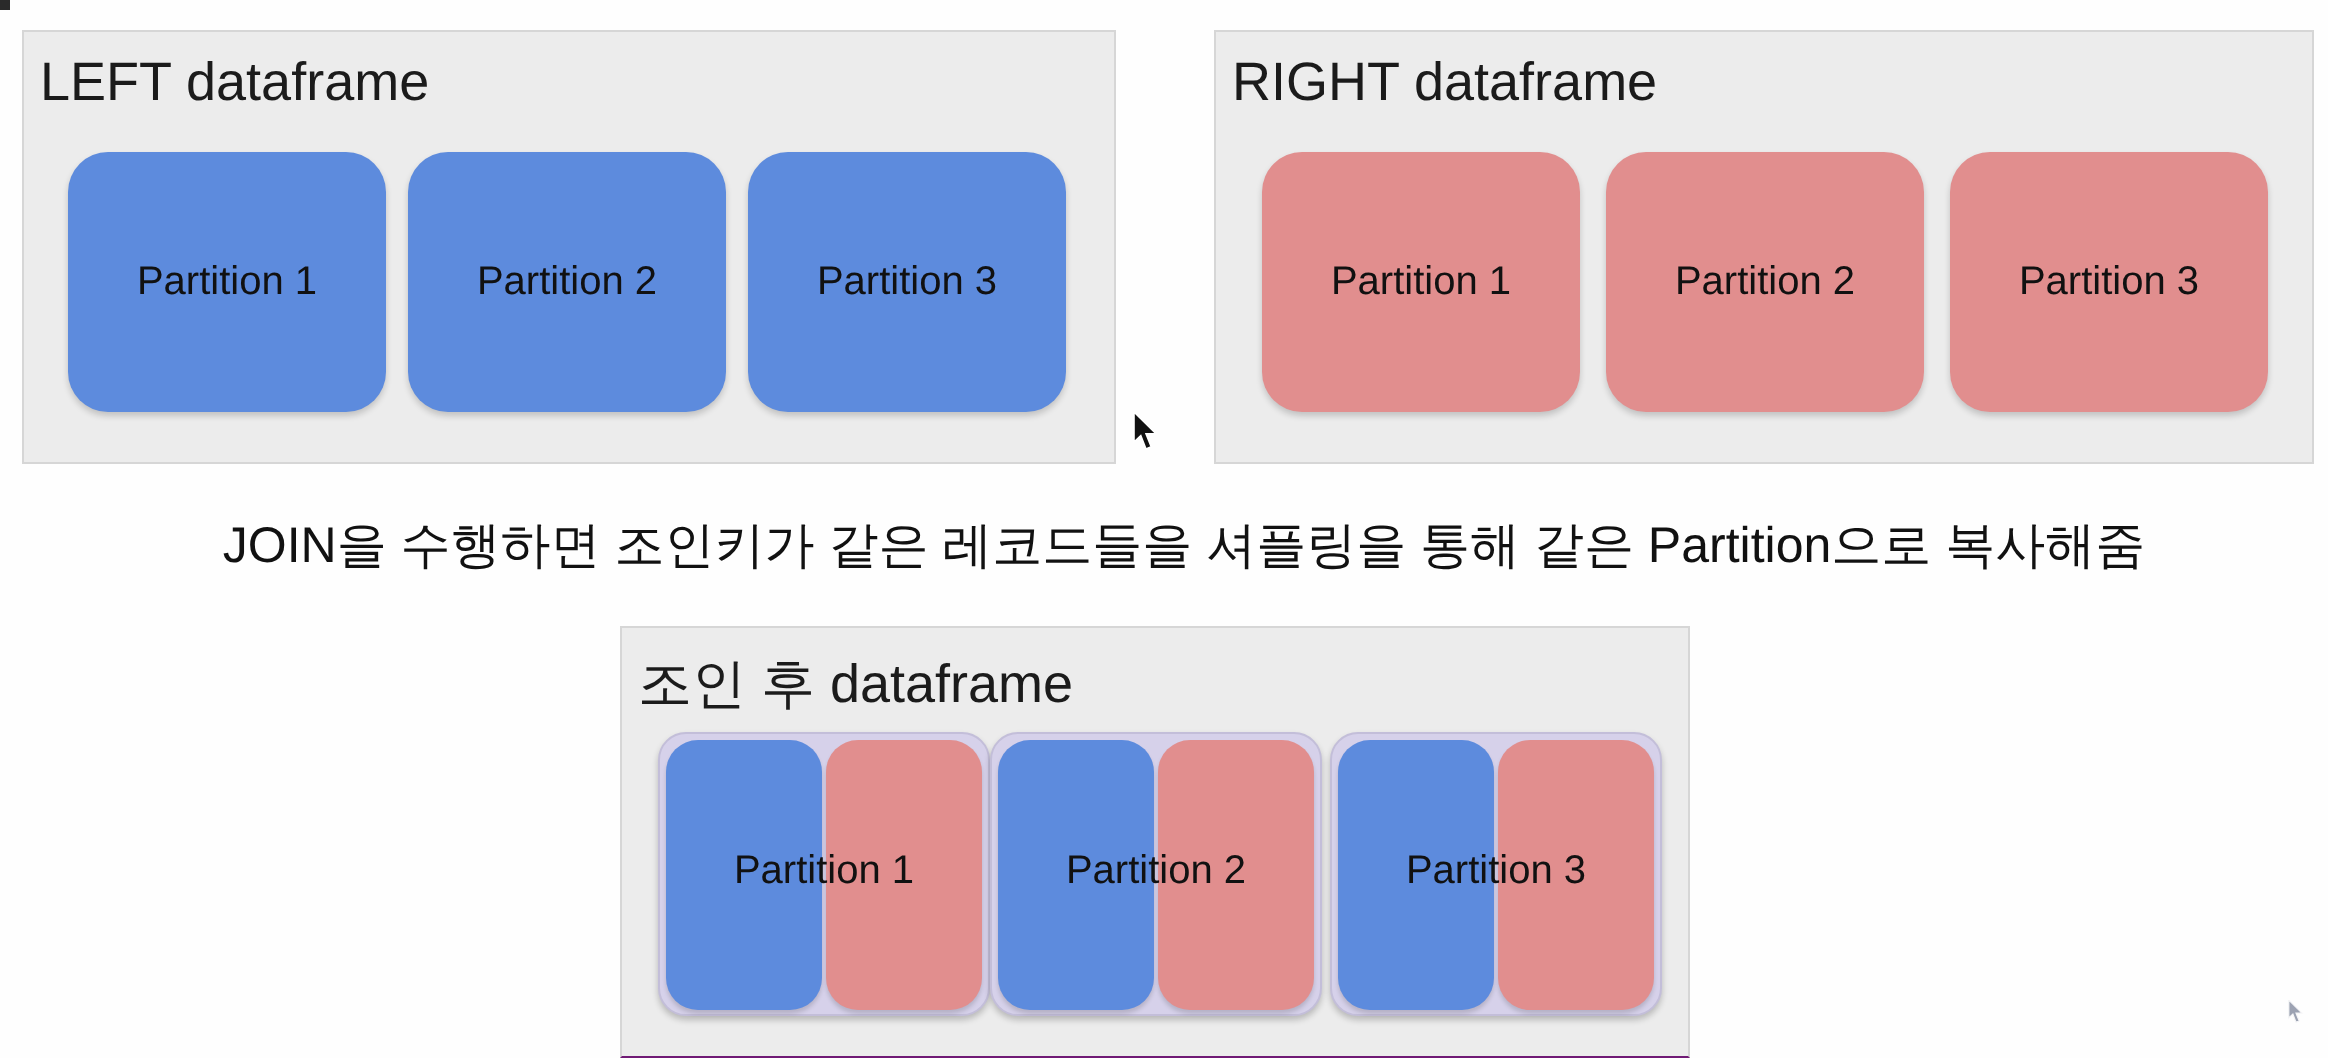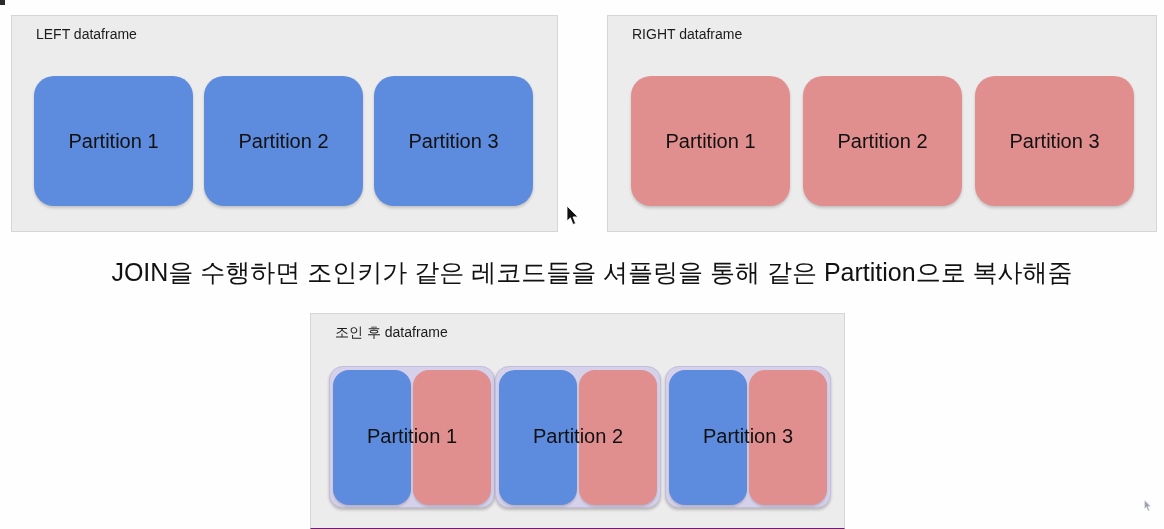--- a/index.html
+++ b/index.html
@@ -19,22 +19,22 @@
     font-family:"Liberation Sans", sans-serif;
     color:var(--text);
   }
   .panel{
     position:absolute;
     background:var(--panel-bg);
     border:1px solid var(--panel-border);
   }
   .panel-title{
     position:absolute;
-    left:24px; top:10px;
-    font-size:14px;
+    left:8px; top:10px;
+    font-size:27px;
     color:var(--text);
     white-space:nowrap;
   }
   #left-panel{left:11px;top:15px;width:547px;height:217px;}
   #right-panel{left:607px;top:15px;width:550px;height:217px;}
   #joined-panel{left:310px;top:313px;width:535px;height:216px;border-bottom:1px solid #701a75;}
 
   .part{
     position:absolute;
     top:60px;

